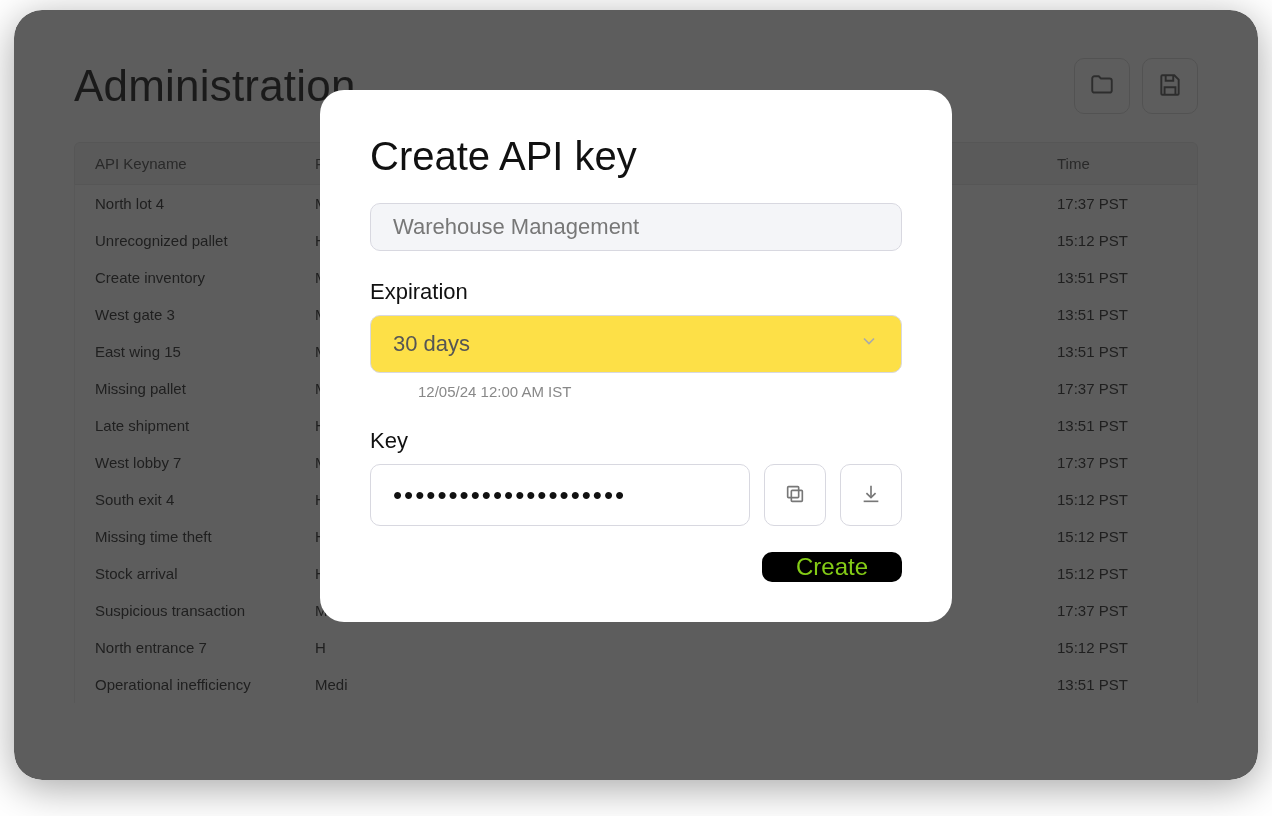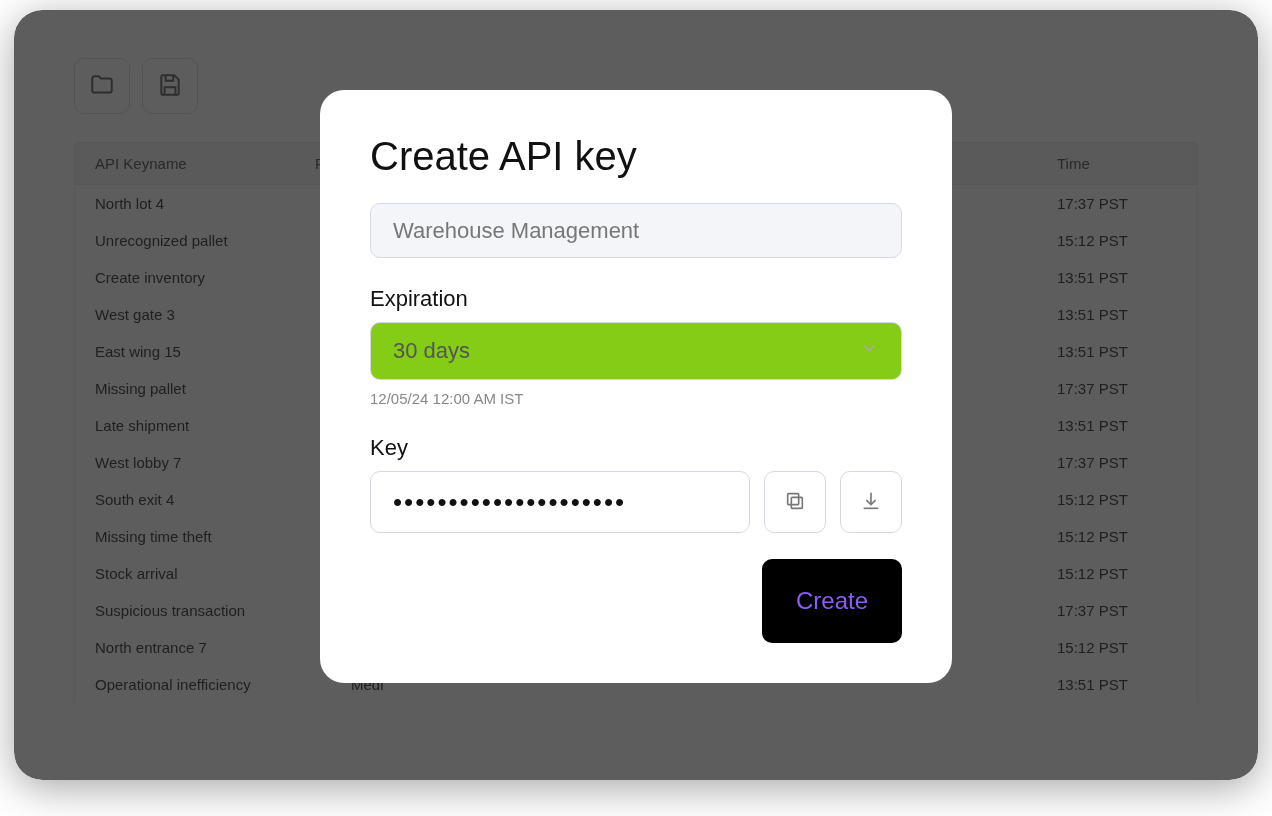--- a/index.html
+++ b/index.html
@@ -67,21 +67,20 @@
 .col-fill { flex: 1; }
 .col-time { flex: 0 0 120px; }
 .tbody { }
 .row {
   display: flex;
   padding: 10px 20px;
   font-size: 15px;
   color: #222;
   border-left: 1px solid #eee;
   border-right: 1px solid #eee;
-  gap: 36px;
 }
 .overlay {
   position: absolute;
   inset: 0;
   background: rgba(30,30,30,0.72);
   border-radius: 28px;
 }
 .modal {
   position: absolute;
   top: 80px;
@@ -100,52 +99,53 @@
 }
 .field-label {
   font-size: 22px;
   color: #111;
   margin-bottom: 10px;
   margin-top: 28px;
 }
 .field-label.first { margin-top: 0; }
 .text-input {
   width: 100%;
-  height: 55px;
+  height: 48px;
   border: 1px solid #d8d8e0;
   background: #f4f5f8;
   border-radius: 10px;
   padding: 0 22px;
   font-size: 22px;
   color: #777;
 }
 .select-wrap {
   position: relative;
 }
 .select-input {
   width: 100%;
   height: 58px;
   border: 1px solid #d8d8e0;
-  background: #84cc16;
+  background: #fde047;
   border-radius: 10px;
   padding: 0 22px;
   font-size: 22px;
   color: #555;
   display: flex;
   align-items: center;
   justify-content: space-between;
   cursor: pointer;
 }
 .chev {
   color: #aaa;
 }
 .helper {
   font-size: 15px;
   color: #888;
   margin-top: 10px;
+  margin-left: 48px;
 }
 .key-row {
   display: flex;
   gap: 14px;
   margin-top: 10px;
 }
 .key-field {
   flex: 1;
   height: 62px;
   border: 1px solid #d8d8e0;
@@ -169,34 +169,35 @@
   justify-content: center;
   cursor: pointer;
 }
 .modal-footer {
   display: flex;
   justify-content: flex-end;
   margin-top: 26px;
 }
 .create-btn {
   background: #000;
-  color: #8b5cf6;
+  color: #84cc16;
   border: none;
   border-radius: 10px;
-  padding: 28px 34px;
+  padding: 1px 34px;
   font-size: 24px;
   cursor: pointer;
 }
 </style>
 </head>
 <body>
 
 <div class="window">
 
   <div class="header-row">
+    <h1 class="page-title">Administration</h1>
     <div class="header-actions">
       <button class="icon-btn">
         <span>
           <svg width="26" height="26" viewBox="0 0 24 24" fill="none" stroke="#555" stroke-width="1.8">
               <path d="M3 6a2 2 0 0 1 2-2h4l2 2h8a2 2 0 0 1 2 2v9a2 2 0 0 1-2 2H5a2 2 0 0 1-2-2V6z"></path>
             </svg>
         </span>
       </button>
       <button class="icon-btn">
         <span>

